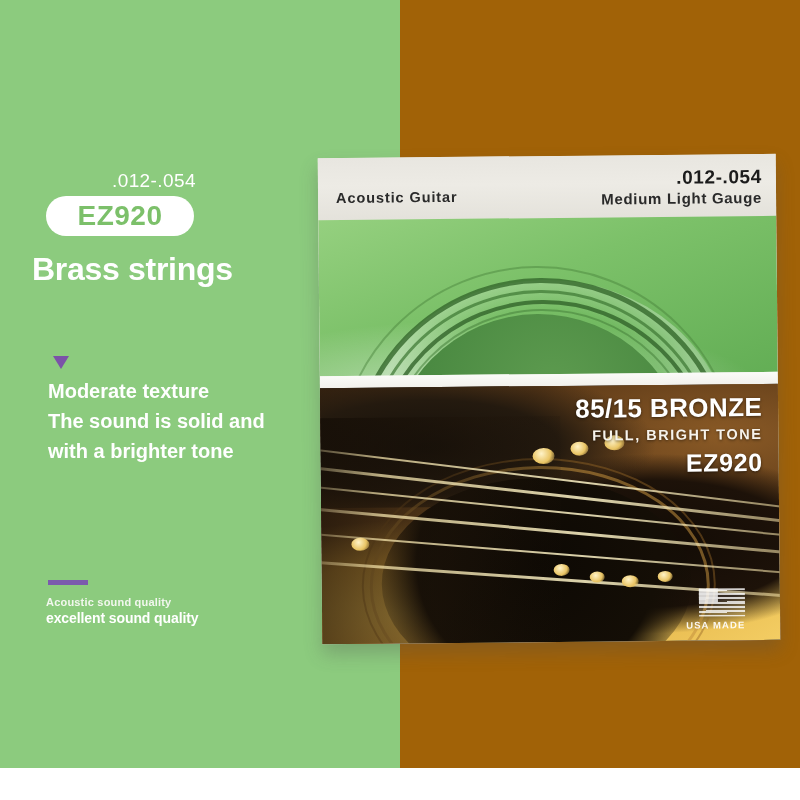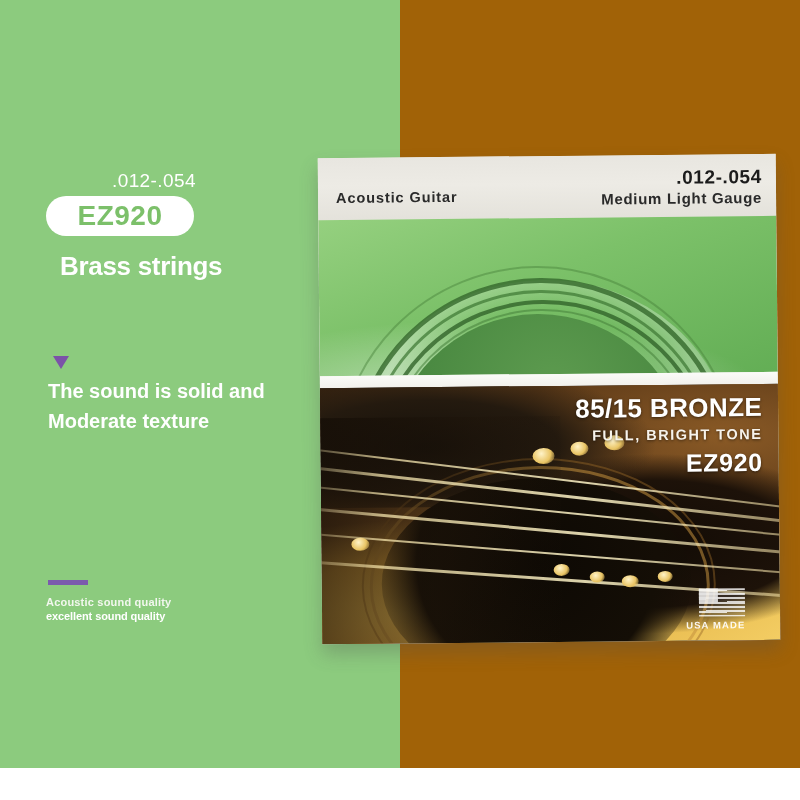--- a/index.html
+++ b/index.html
@@ -60,23 +60,23 @@
   }
   .model-pill-text {
     font-size: 28px;
     font-weight: 700;
     color: #7cc06a;
     letter-spacing: 0.5px;
     line-height: 1;
   }
   .headline {
     position: absolute;
-    left: 60px;
+    left: 32px;
     top: 251px;
-    font-size: 26px;
+    font-size: 32px;
     font-weight: 700;
     color: #ffffff;
     letter-spacing: -0.3px;
     white-space: nowrap;
   }
   .marker-triangle {
     position: absolute;
     left: 53px;
     top: 356px;
     width: 0;
@@ -113,21 +113,21 @@
     font-size: 11px;
     font-weight: 700;
     color: #f2f7ee;
     letter-spacing: 0.2px;
     white-space: nowrap;
   }
   .quality-large {
     position: absolute;
     left: 46px;
     top: 610px;
-    font-size: 11px;
+    font-size: 14px;
     font-weight: 700;
     color: #ffffff;
     letter-spacing: -0.1px;
     white-space: nowrap;
   }
 
   
   #package {
     position: absolute;
     left: 320px;
@@ -407,22 +407,23 @@
 
     <div class="model-pill">
       <span class="model-pill-text">EZ920</span>
     </div>
 
     <div class="headline">Brass strings</div>
 
     <div class="marker-triangle"></div>
 
     <div class="features">
+      <div class="feature-line">Moderate texture</div>
       <div class="feature-line">The sound is solid and</div>
-      <div class="feature-line">Moderate texture</div>
+      <div class="feature-line">with a brighter tone</div>
     </div>
 
     <div class="purple-bar"></div>
     <div class="quality-small">Acoustic sound quality</div>
     <div class="quality-large">excellent sound quality</div>
   </div>
 
   <div id="package">
 
     <div class="pkg-header">

